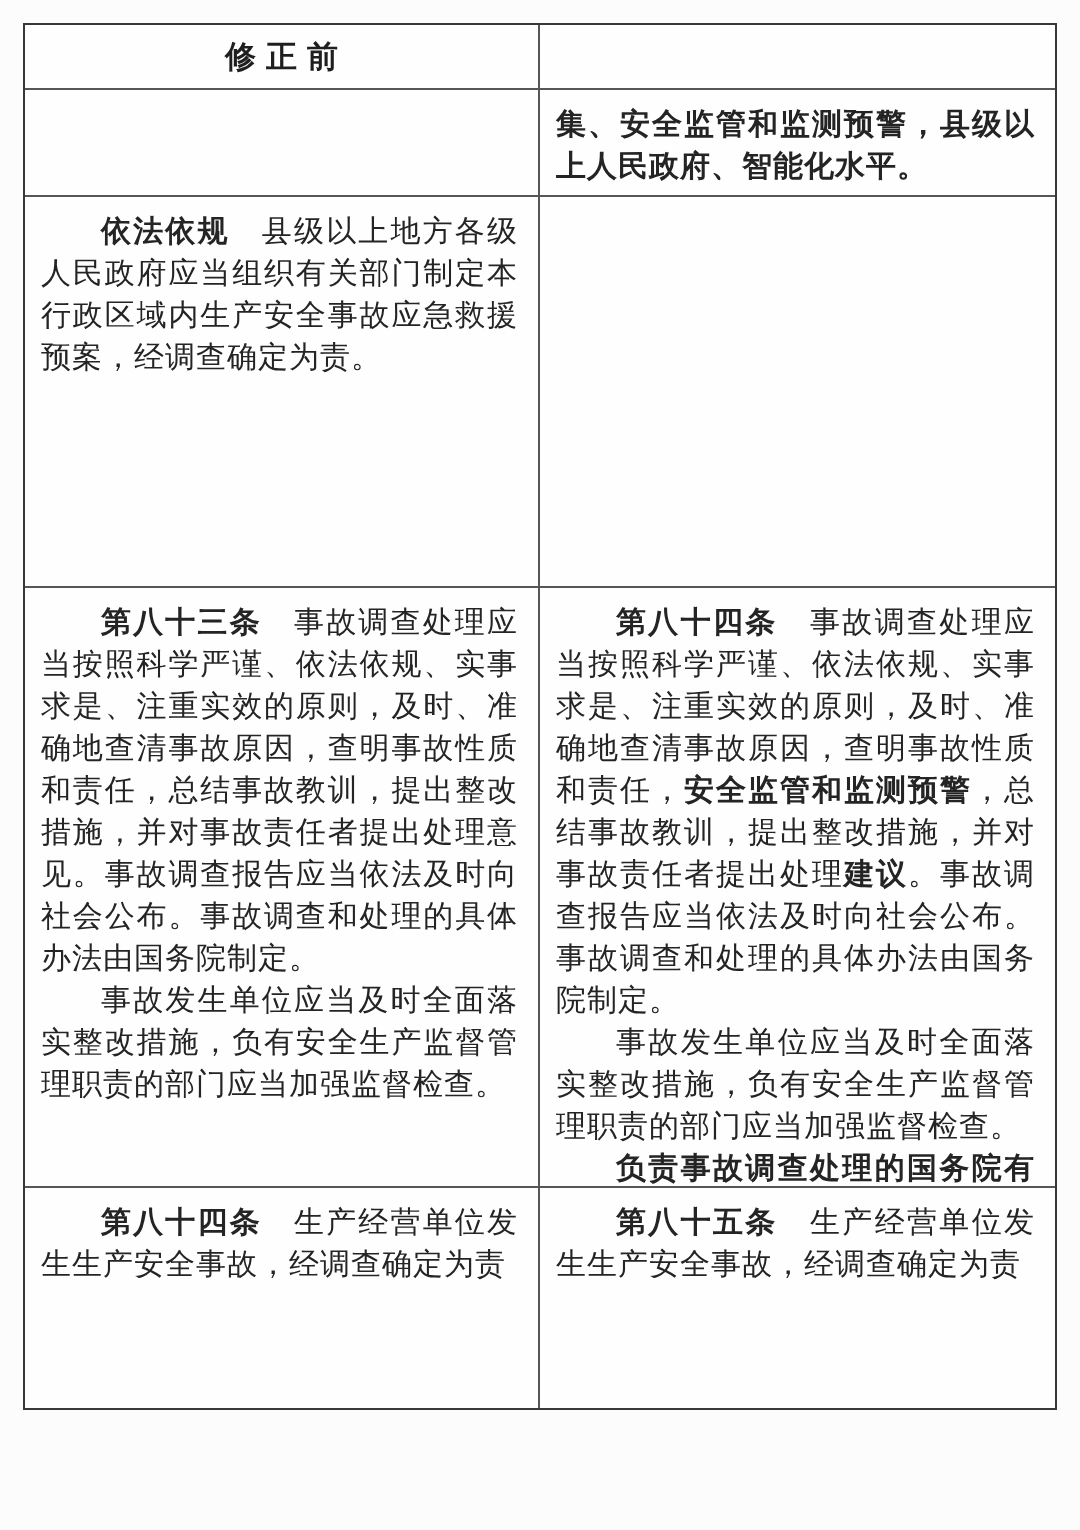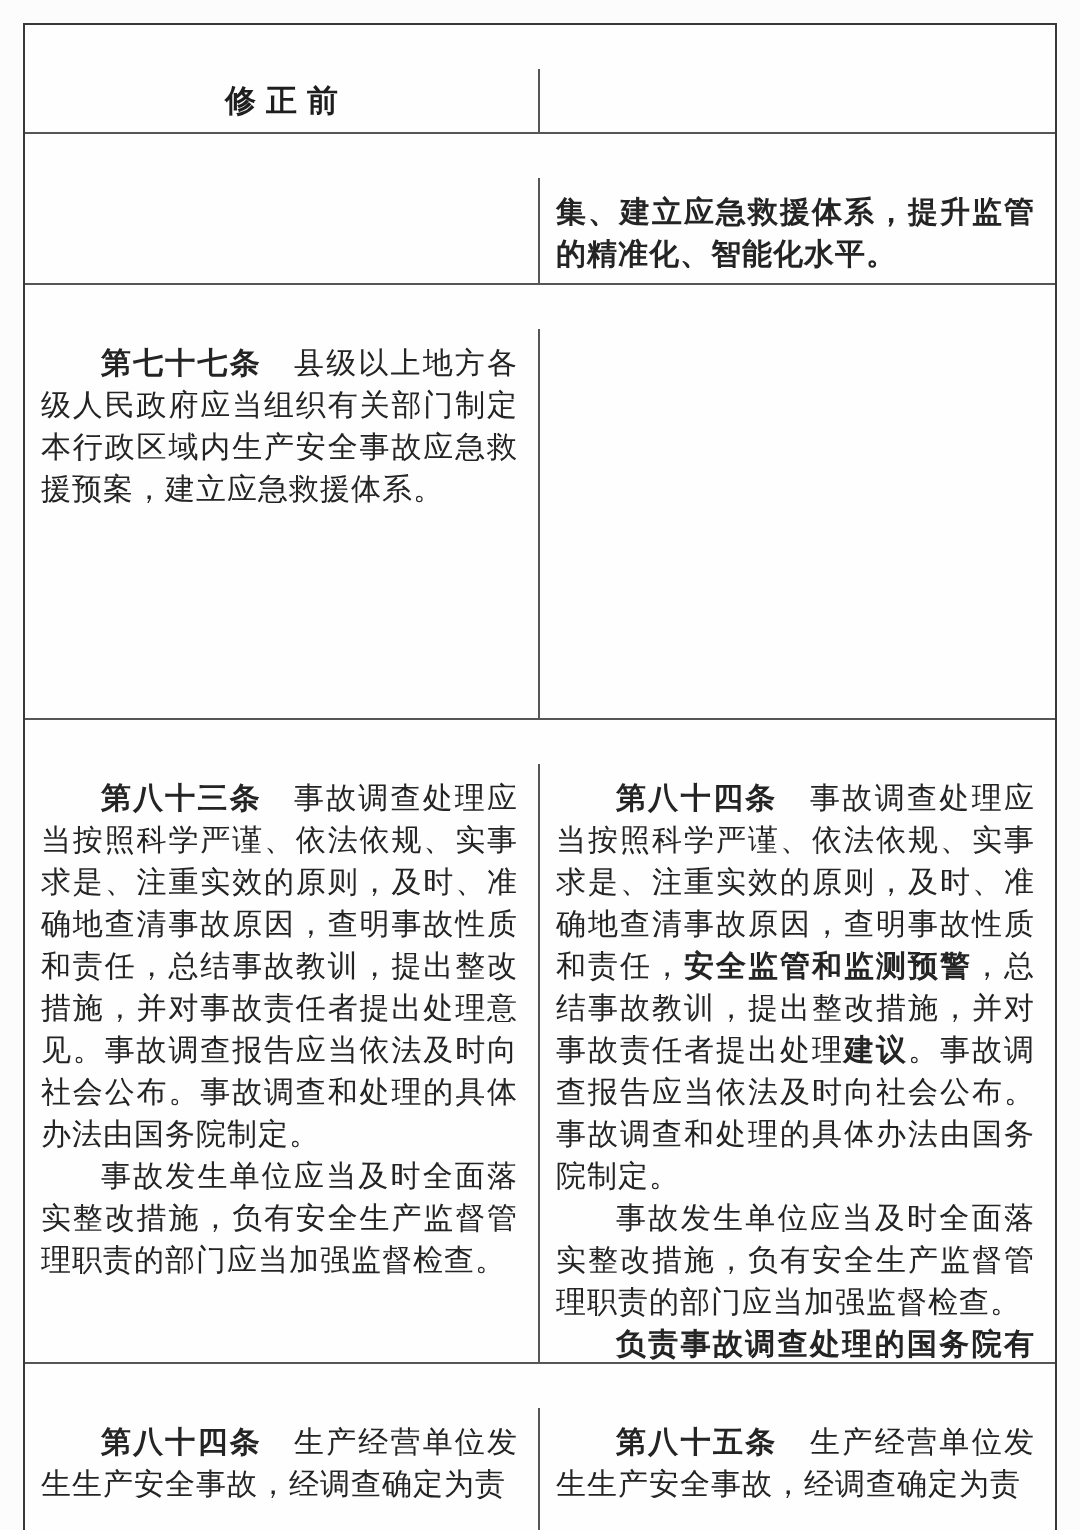--- a/index.html
+++ b/index.html
@@ -19,21 +19,20 @@
     position:absolute;left:23px;top:23px;width:1034px;
     border:2px solid var(--border-outer);
     background:var(--cell-bg);
     box-sizing:border-box;
   }
   .t-row{
     display:flex;
     border-bottom:2px solid var(--border-inner);
     box-sizing:border-box;
     overflow:hidden;
-    margin-top:44px;
   }
   .t-row:last-child{border-bottom:none;}
   .t-cell{
     width:50%;box-sizing:border-box;overflow:hidden;
     padding:13px 20px 0 16px;
   }
   .t-cell.before{border-right:2px solid var(--border-inner);}
   .header-row{height:65px;}
   .header-cell{
     display:flex;align-items:center;justify-content:center;
@@ -61,26 +60,26 @@
 <body>
 
 <div class="cmp-table">
   <div class="t-row header-row">
     <div class="t-cell before header-cell">修正前</div>
   </div>
   <div id="rows-container">
       <div class="t-row" style="height: 107px;">
         <div class="t-cell before"></div>
         <div class="t-cell after">
-          <p class="para"><span class="run b">集、建立应急救援体系，提升监管的精准化、智能化水平。</span></p>
+          <p class="para"><span class="run b">集、安全监管和监测预警，县级以上人民政府、智能化水平。</span></p>
         </div>
       </div>
       <div class="t-row" style="height: 391px;">
         <div class="t-cell before">
-          <p class="para indent"><span class="run b">第七十七条</span><span class="run">　县级以上地方各级人民政府应当组织有关部门制定本行政区域内生产安全事故应急救援预案，建立应急救援体系。</span></p>
+          <p class="para indent"><span class="run b">依法依规</span><span class="run">　县级以上地方各级人民政府应当组织有关部门制定本行政区域内生产安全事故应急救援预案，经调查确定为责。</span></p>
         </div>
       </div>
       <div class="t-row" style="height: 600px;">
         <div class="t-cell before">
           <p class="para indent"><span class="run b">第八十三条</span><span class="run">　事故调查处理应当按照科学严谨、依法依规、实事求是、注重实效的原则，及时、准确地查清事故原因，查明事故性质和责任，总结事故教训，提出整改措施，并对事故责任者提出处理意见。事故调查报告应当依法及时向社会公布。事故调查和处理的具体办法由国务院制定。</span></p>
           <p class="para indent"><span class="run">事故发生单位应当及时全面落实整改措施，负有安全生产监督管理职责的部门应当加强监督检查。</span></p>
         </div>
         <div class="t-cell after">
           <p class="para indent"><span class="run b">第八十四条</span><span class="run">　事故调查处理应当按照科学严谨、依法依规、实事求是、注重实效的原则，及时、准确地查清事故原因，查明事故性质和责任，</span><span class="run b">安全监管和监测预警</span><span class="run">，总结事故教训，提出整改措施，并对事故责任者提出处理</span><span class="run b">建议</span><span class="run">。事故调查报告应当依法及时向社会公布。事故调查和处理的具体办法由国务院制定。</span></p>
           <p class="para indent"><span class="run">事故发生单位应当及时全面落实整改措施，负有安全生产监督管理职责的部门应当加强监督检查。</span></p>

